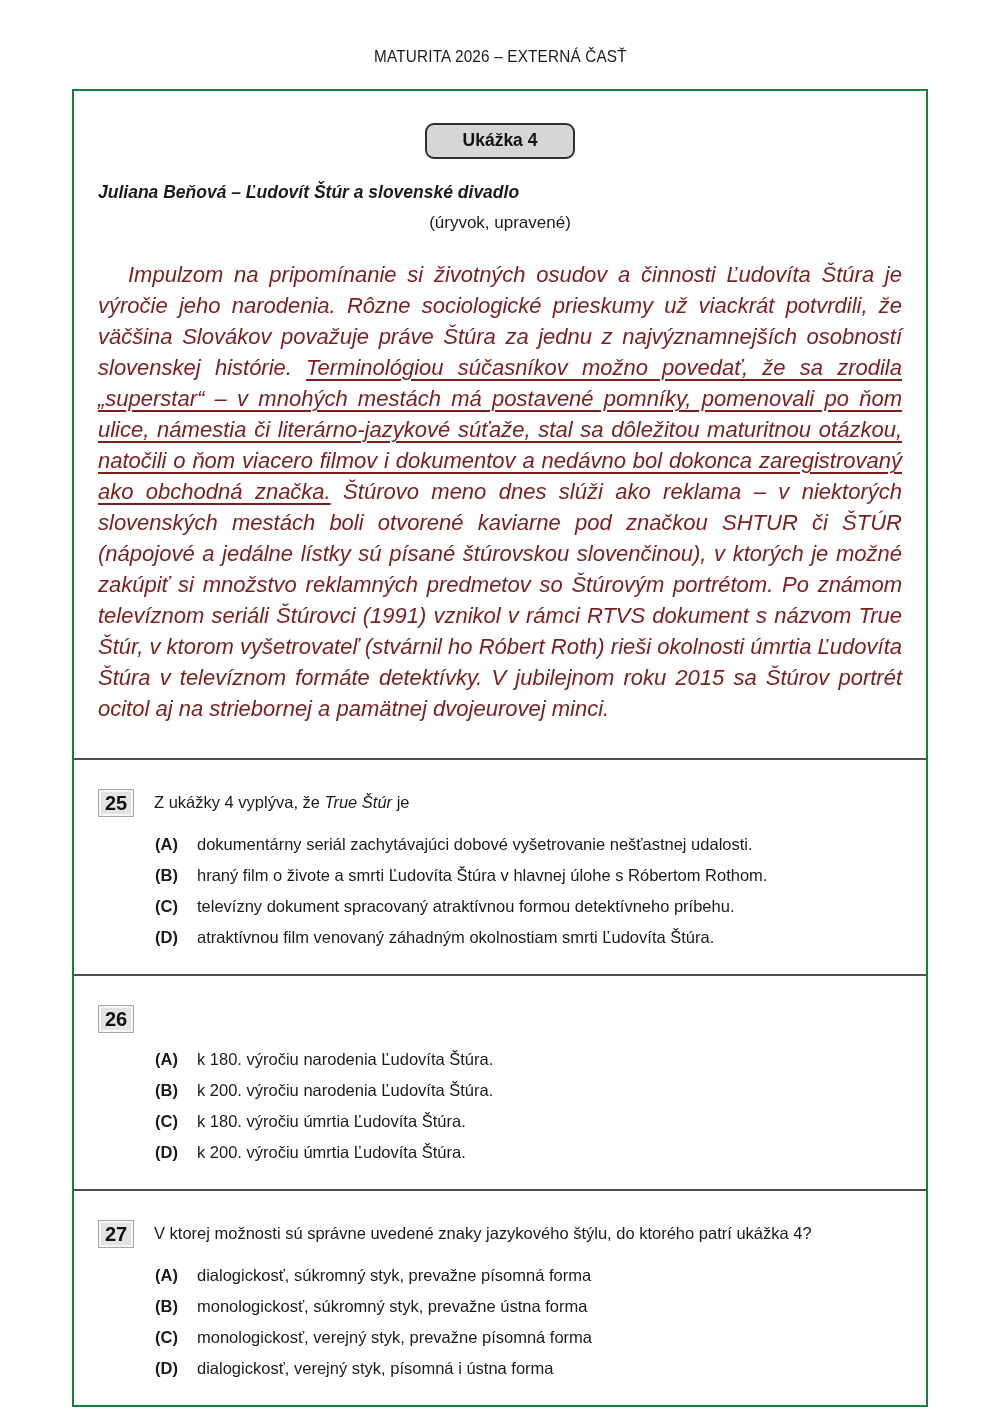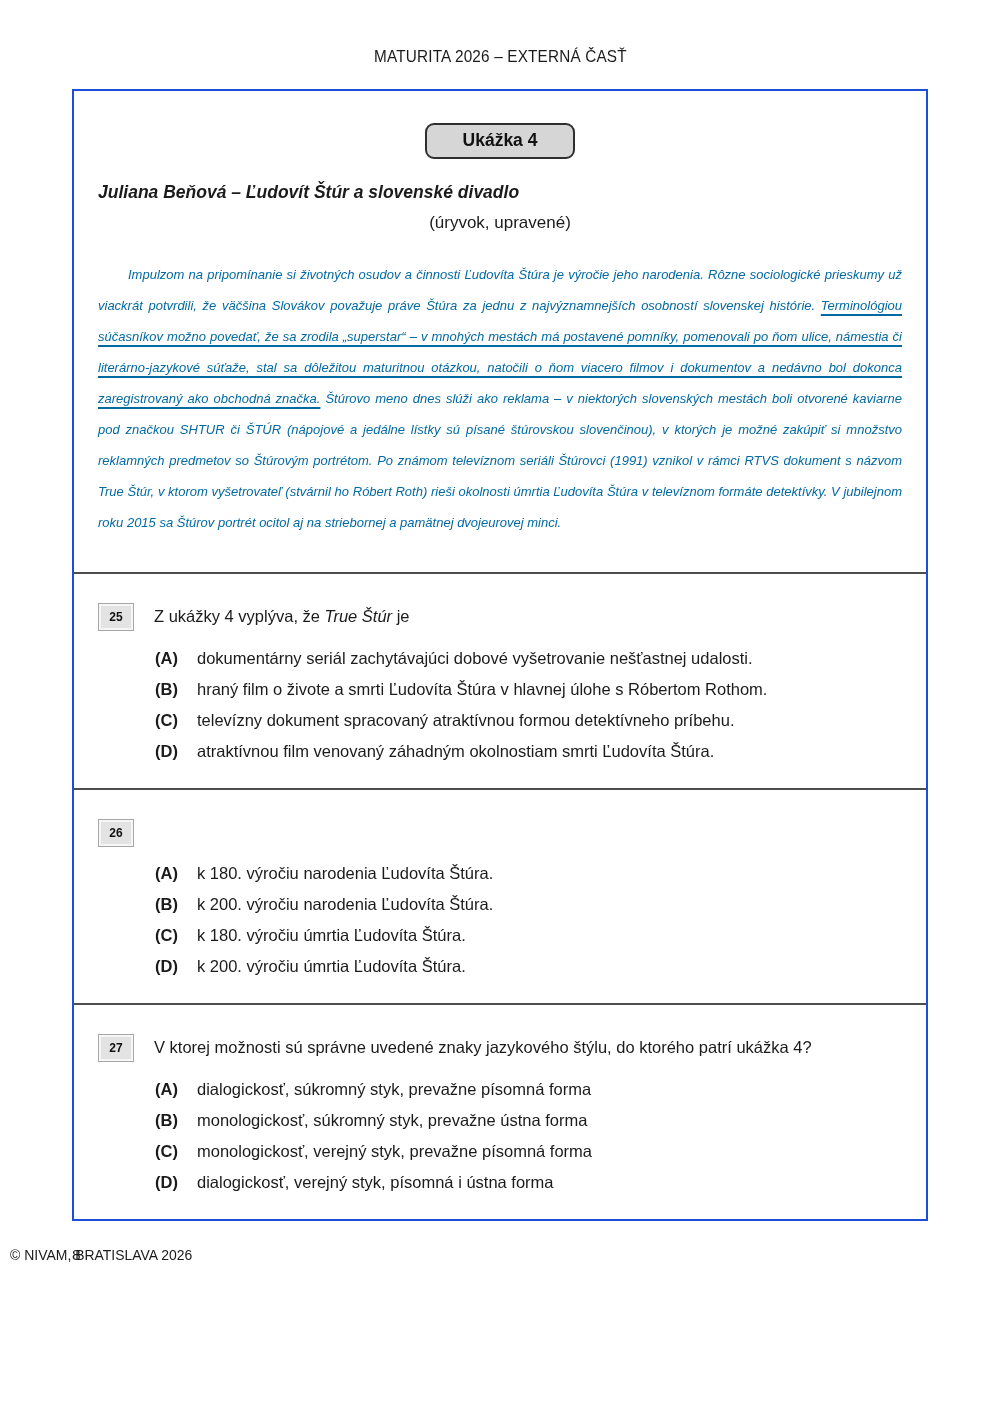--- a/index.html
+++ b/index.html
@@ -17,21 +17,21 @@
     font-size: 17px;
     font-weight: normal;
     letter-spacing: 0.2px;
     margin-top: 20px;
   }
   .narrow { display: inline-block; transform: scaleX(0.9); transform-origin: center; white-space: nowrap; }
 
   .main-box {
     width: 856px;
     margin: 22px auto 0;
-    border: 2px solid #1d4ed8;
+    border: 2px solid #15803d;
     background: #ffffff;
   }
   .divided + .divided { border-top: 2px solid #4e4e4e; }
 
   
   .excerpt-section { padding: 0 24px 34px; }
   .badge-wrap { text-align: center; margin-top: 32px; }
   .sample-badge {
     display: inline-block;
     background: #d6d6d6;
@@ -50,44 +50,44 @@
     margin-top: 23px;
   }
   .excerpt-subtitle {
     text-align: center;
     font-size: 17px;
     margin-top: 10px;
   }
   .passage {
     margin-top: 26px;
     font-style: italic;
-    font-size: 13px;
+    font-size: 22px;
     line-height: 31px;
     text-align: justify;
     text-indent: 30px;
-    color: #0369a1;
+    color: #7f1d1d;
   }
   .passage .u {
     text-decoration: underline;
     text-underline-offset: 4px;
     text-decoration-thickness: 1.5px;
   }
 
   
   .q-section { padding: 27px 24px 21px; }
   .q-head { display: flex; align-items: flex-start; }
   .q-num {
     flex: 0 0 auto;
     width: 36px; height: 28px;
     background: #e3e3e3;
     border: 1px solid #a6a6a6;
     box-shadow: inset 0 0 0 2px #f7f7f7;
     display: flex; align-items: center; justify-content: center;
     font-weight: bold;
-    font-size: 12px;
+    font-size: 20px;
     margin-right: 20px;
     margin-top: 2px;
     color: #111;
   }
   .q-stem { font-size: 16.5px; line-height: 31px; max-width: 720px; }
   .q-stem .it { font-style: italic; }
   .q-options { margin: 11px 0 0 57px; }
   .opt-row { display: flex; line-height: 31px; font-size: 16.5px; }
   .opt-label { font-weight: bold; flex: 0 0 42px; }
   .opt-text { flex: 1 1 auto; }

